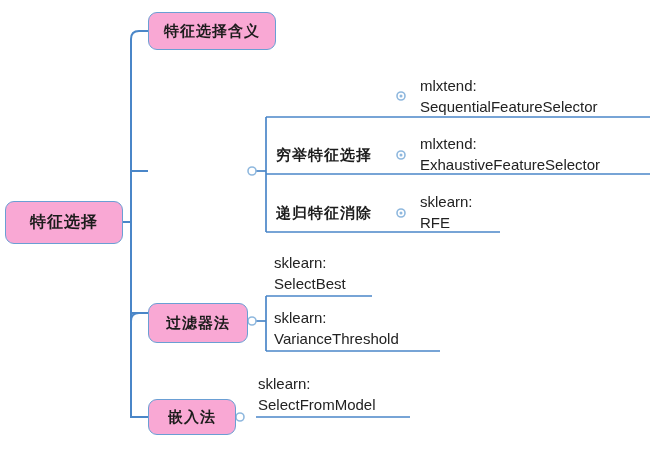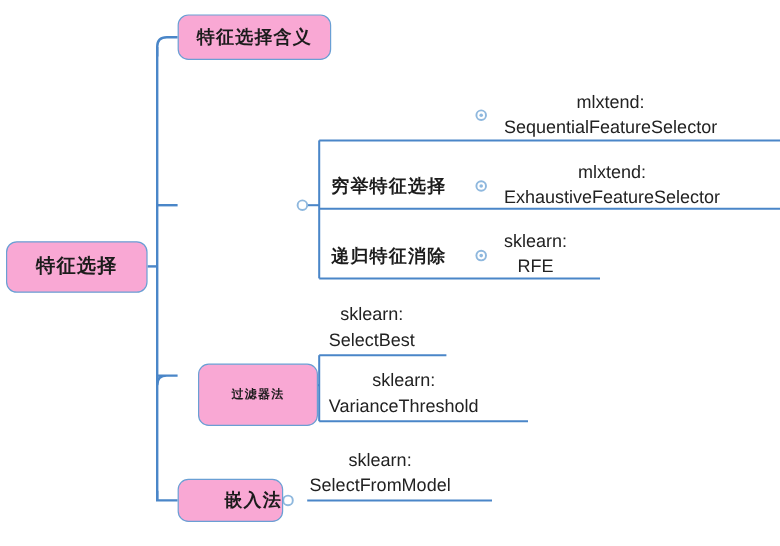--- a/index.html
+++ b/index.html
@@ -35,38 +35,37 @@
     letter-spacing: 1px;
     white-space: nowrap;
   }
   .node-root {
     left: 5px; top: 201px;
     width: 118px; height: 43px;
     font-size: 16px;
   }
   .node-b1 { left: 148px; top: 12px;  width: 128px; height: 38px; font-size: 15px; }
   .node-b2 { left: 148px; top: 153px; width: 100px; height: 36px; font-size: 15px; }
-  .node-b3 { left: 148px; top: 303px; width: 100px; height: 52px; font-size: 10px; margin-left: 17px; }
-  .node-b4 { left: 148px; top: 399px; width: 88px;  height: 36px; font-size: 15px; justify-content: flex-end; }
+  .node-b3 { left: 148px; top: 303px; width: 100px; height: 40px; font-size: 15px; }
+  .node-b4 { left: 148px; top: 399px; width: 88px;  height: 36px; font-size: 15px; }
 
   .leaf-label {
     position: absolute;
     color: #1c1c1c;
     font-size: 15px;
     font-weight: bold;
     letter-spacing: 1px;
     white-space: nowrap;
   }
   .leaf-code {
     position: absolute;
     color: #222222;
     font-size: 15px;
     line-height: 21px;
     white-space: nowrap;
-    text-align: center;
   }
   .leaf-code span { display: block; }
 </style>
 </head>
 <body>
 
 <div id="canvas">
 
   <svg id="wires" viewBox="0 0 650 455" width="650" height="455">
     <g fill="none" stroke="#4a86c8" stroke-width="2">

